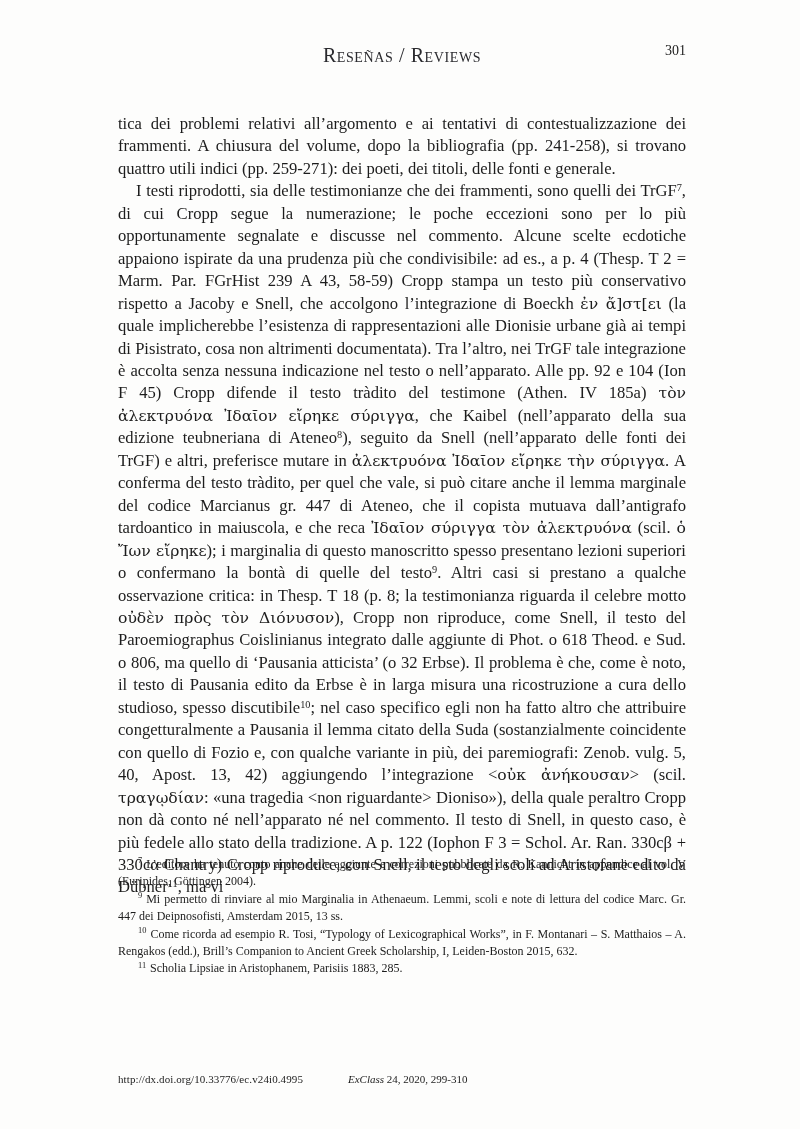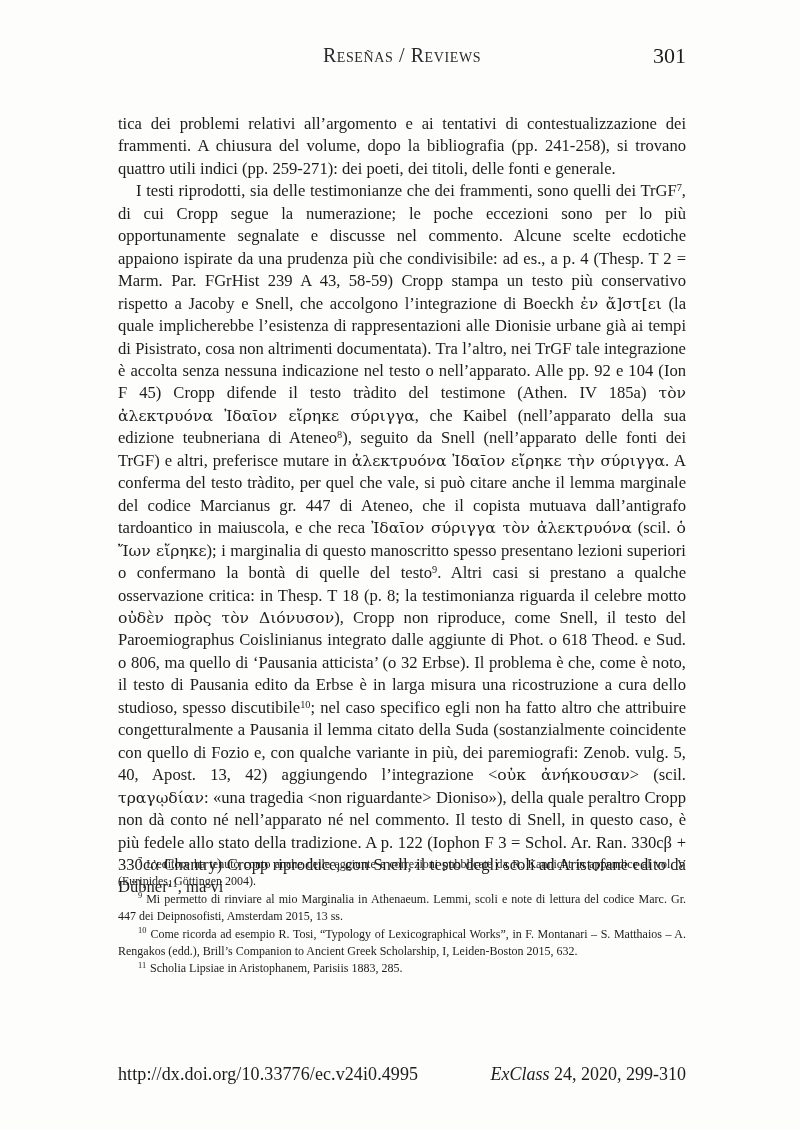--- a/index.html
+++ b/index.html
@@ -37,21 +37,21 @@
     font-size: 20px;
     letter-spacing: 0.6px;
     font-variant: small-caps;
     color: #2a2a2e;
     white-space: pre;
   }
   .runhead-folio {
     position: absolute;
     right: 0;
     top: -1px;
-    font-size: 22px;
+    font-size: 14px;
     color: #1c1c1c;
   }
 
   
   .body-block {
     position: absolute;
     top: 113px;
     left: 118px;
     width: 568px;
     font-size: 16.6px;
@@ -98,28 +98,28 @@
     line-height: 0;
     margin-right: 4px;
   }
 
   
   .footer {
     position: absolute;
     bottom: 44px;
     left: 118px;
     width: 568px;
-    font-size: 18px;
+    font-size: 11px;
     display: flex;
-    justify-content: space-between;
+    justify-content: flex-start;
     align-items: baseline;
     gap: 28px;
   }
   .footer-doi { letter-spacing: 0.1px; }
-  .footer-cite .it { font-style: italic; }
+  .footer-cite .it { font-style: italic; margin-left: 17px; }
 </style>
 </head>
 <body>
 
 <div class="page">
 
   <div class="runhead">
     <div class="runhead-title">Reseñas / Reviews</div>
     <div class="runhead-folio">301</div>
   </div>

